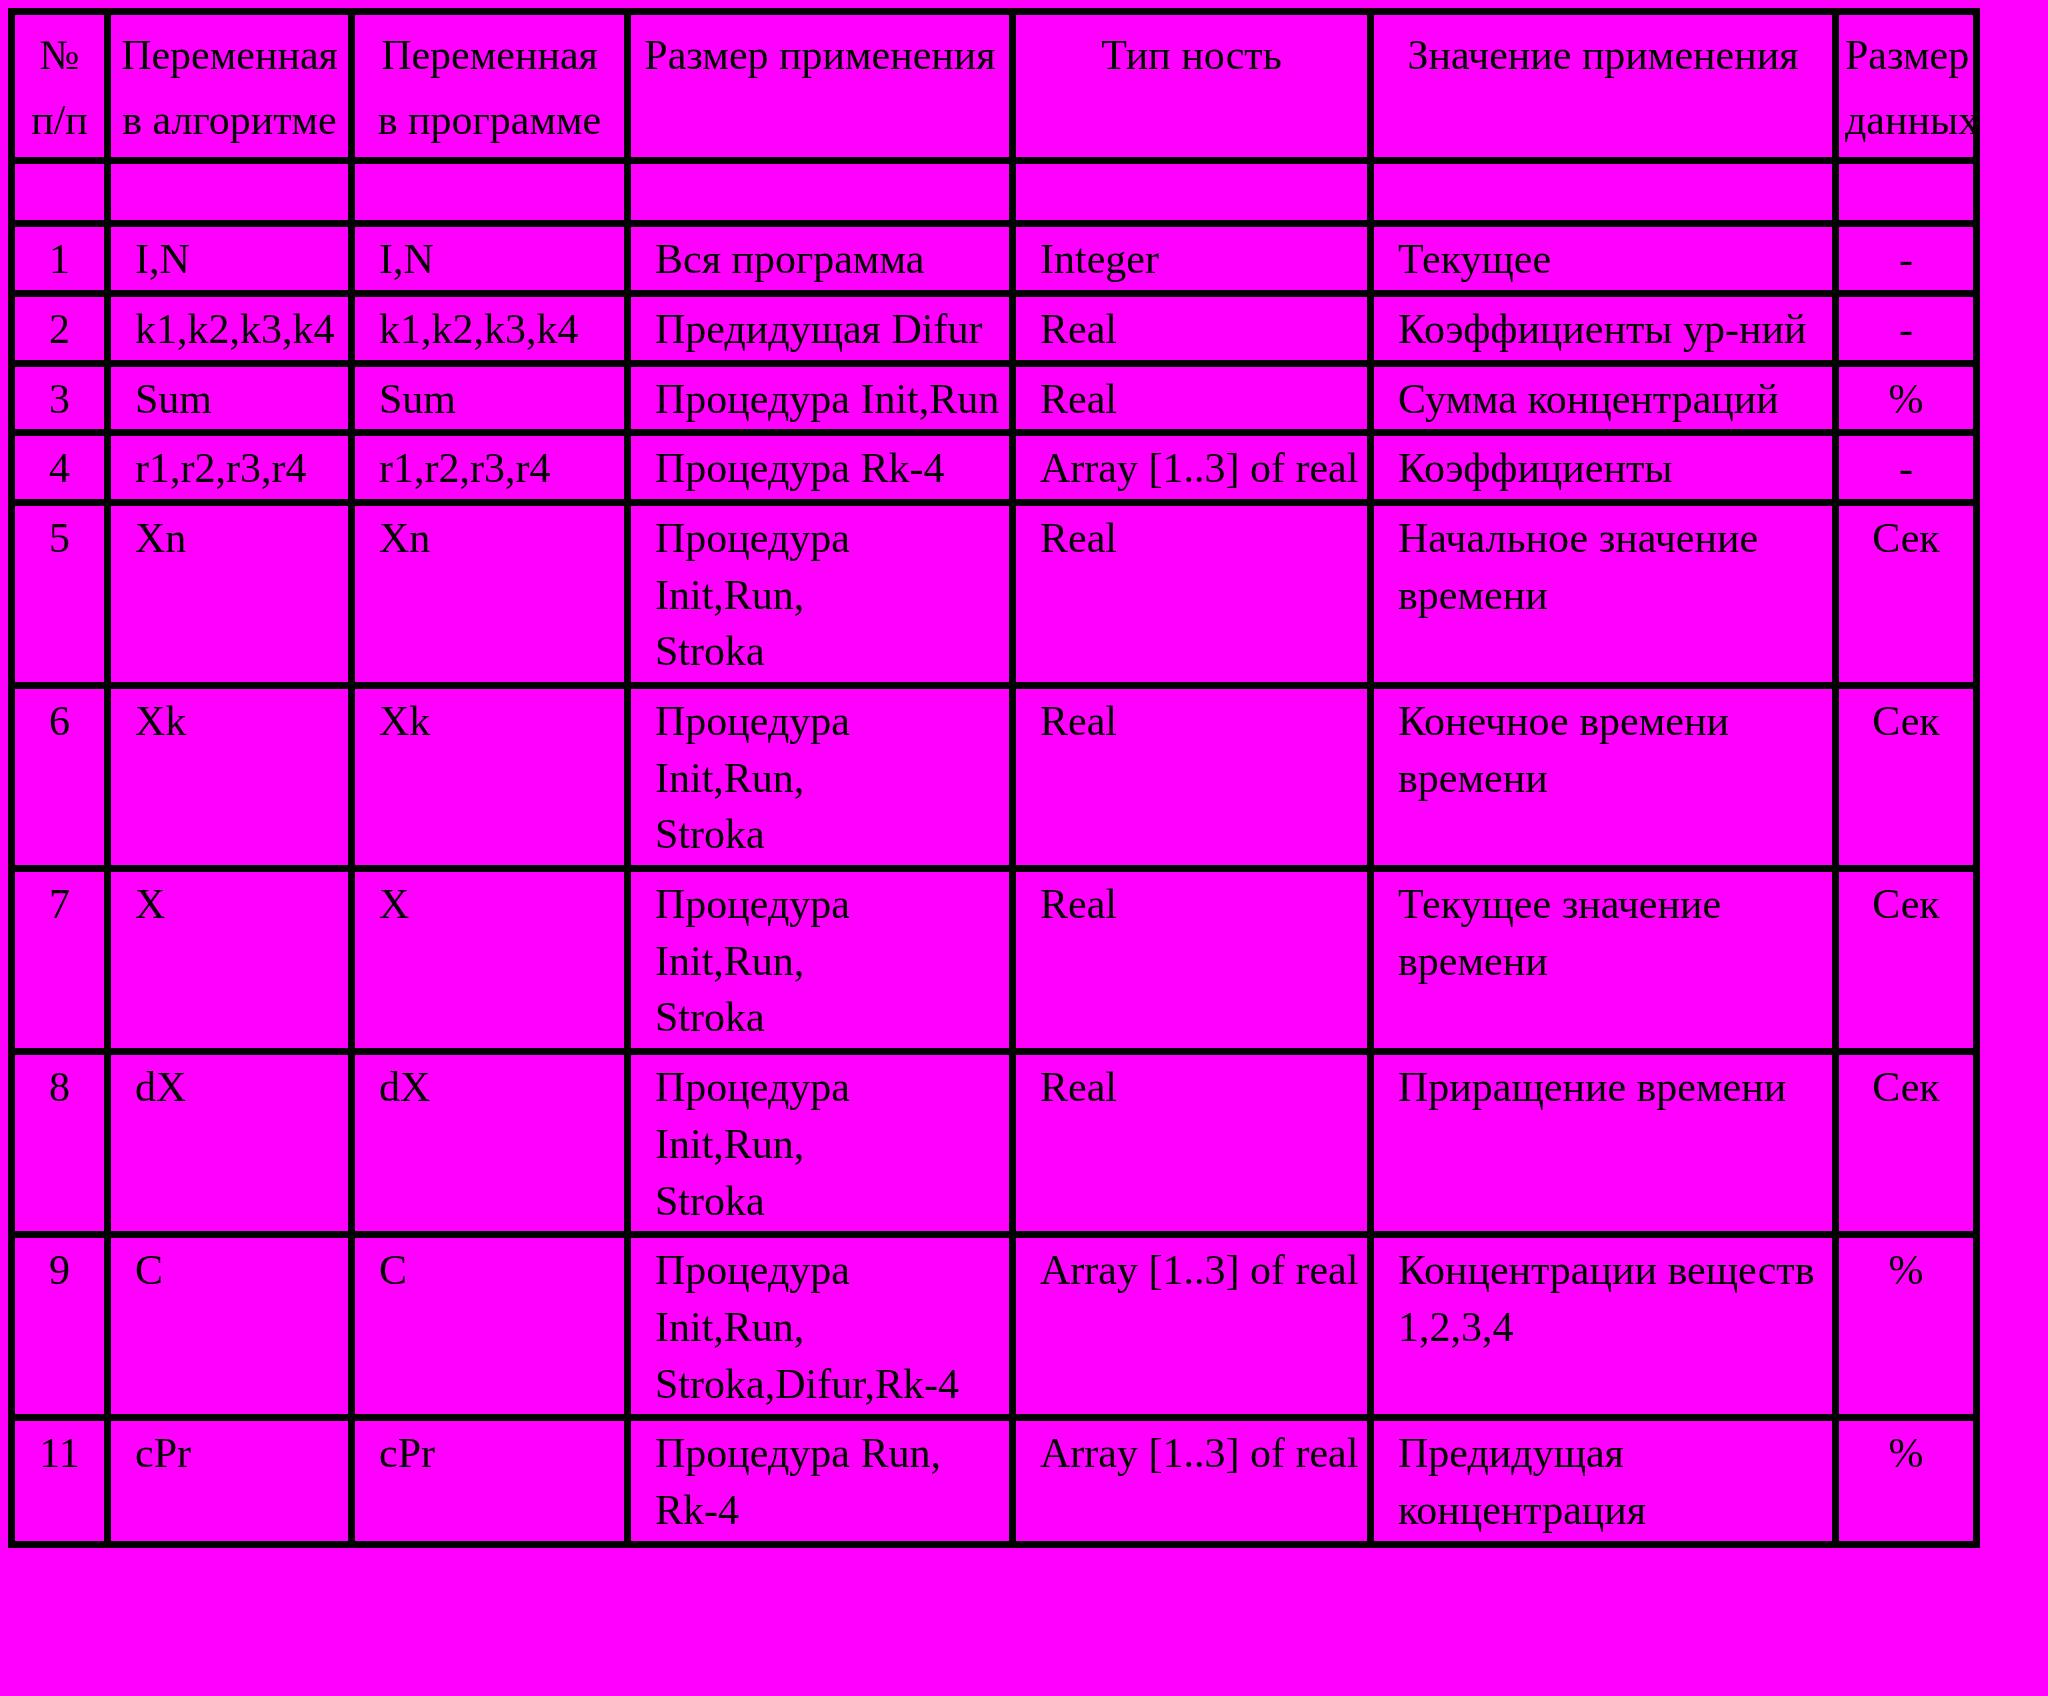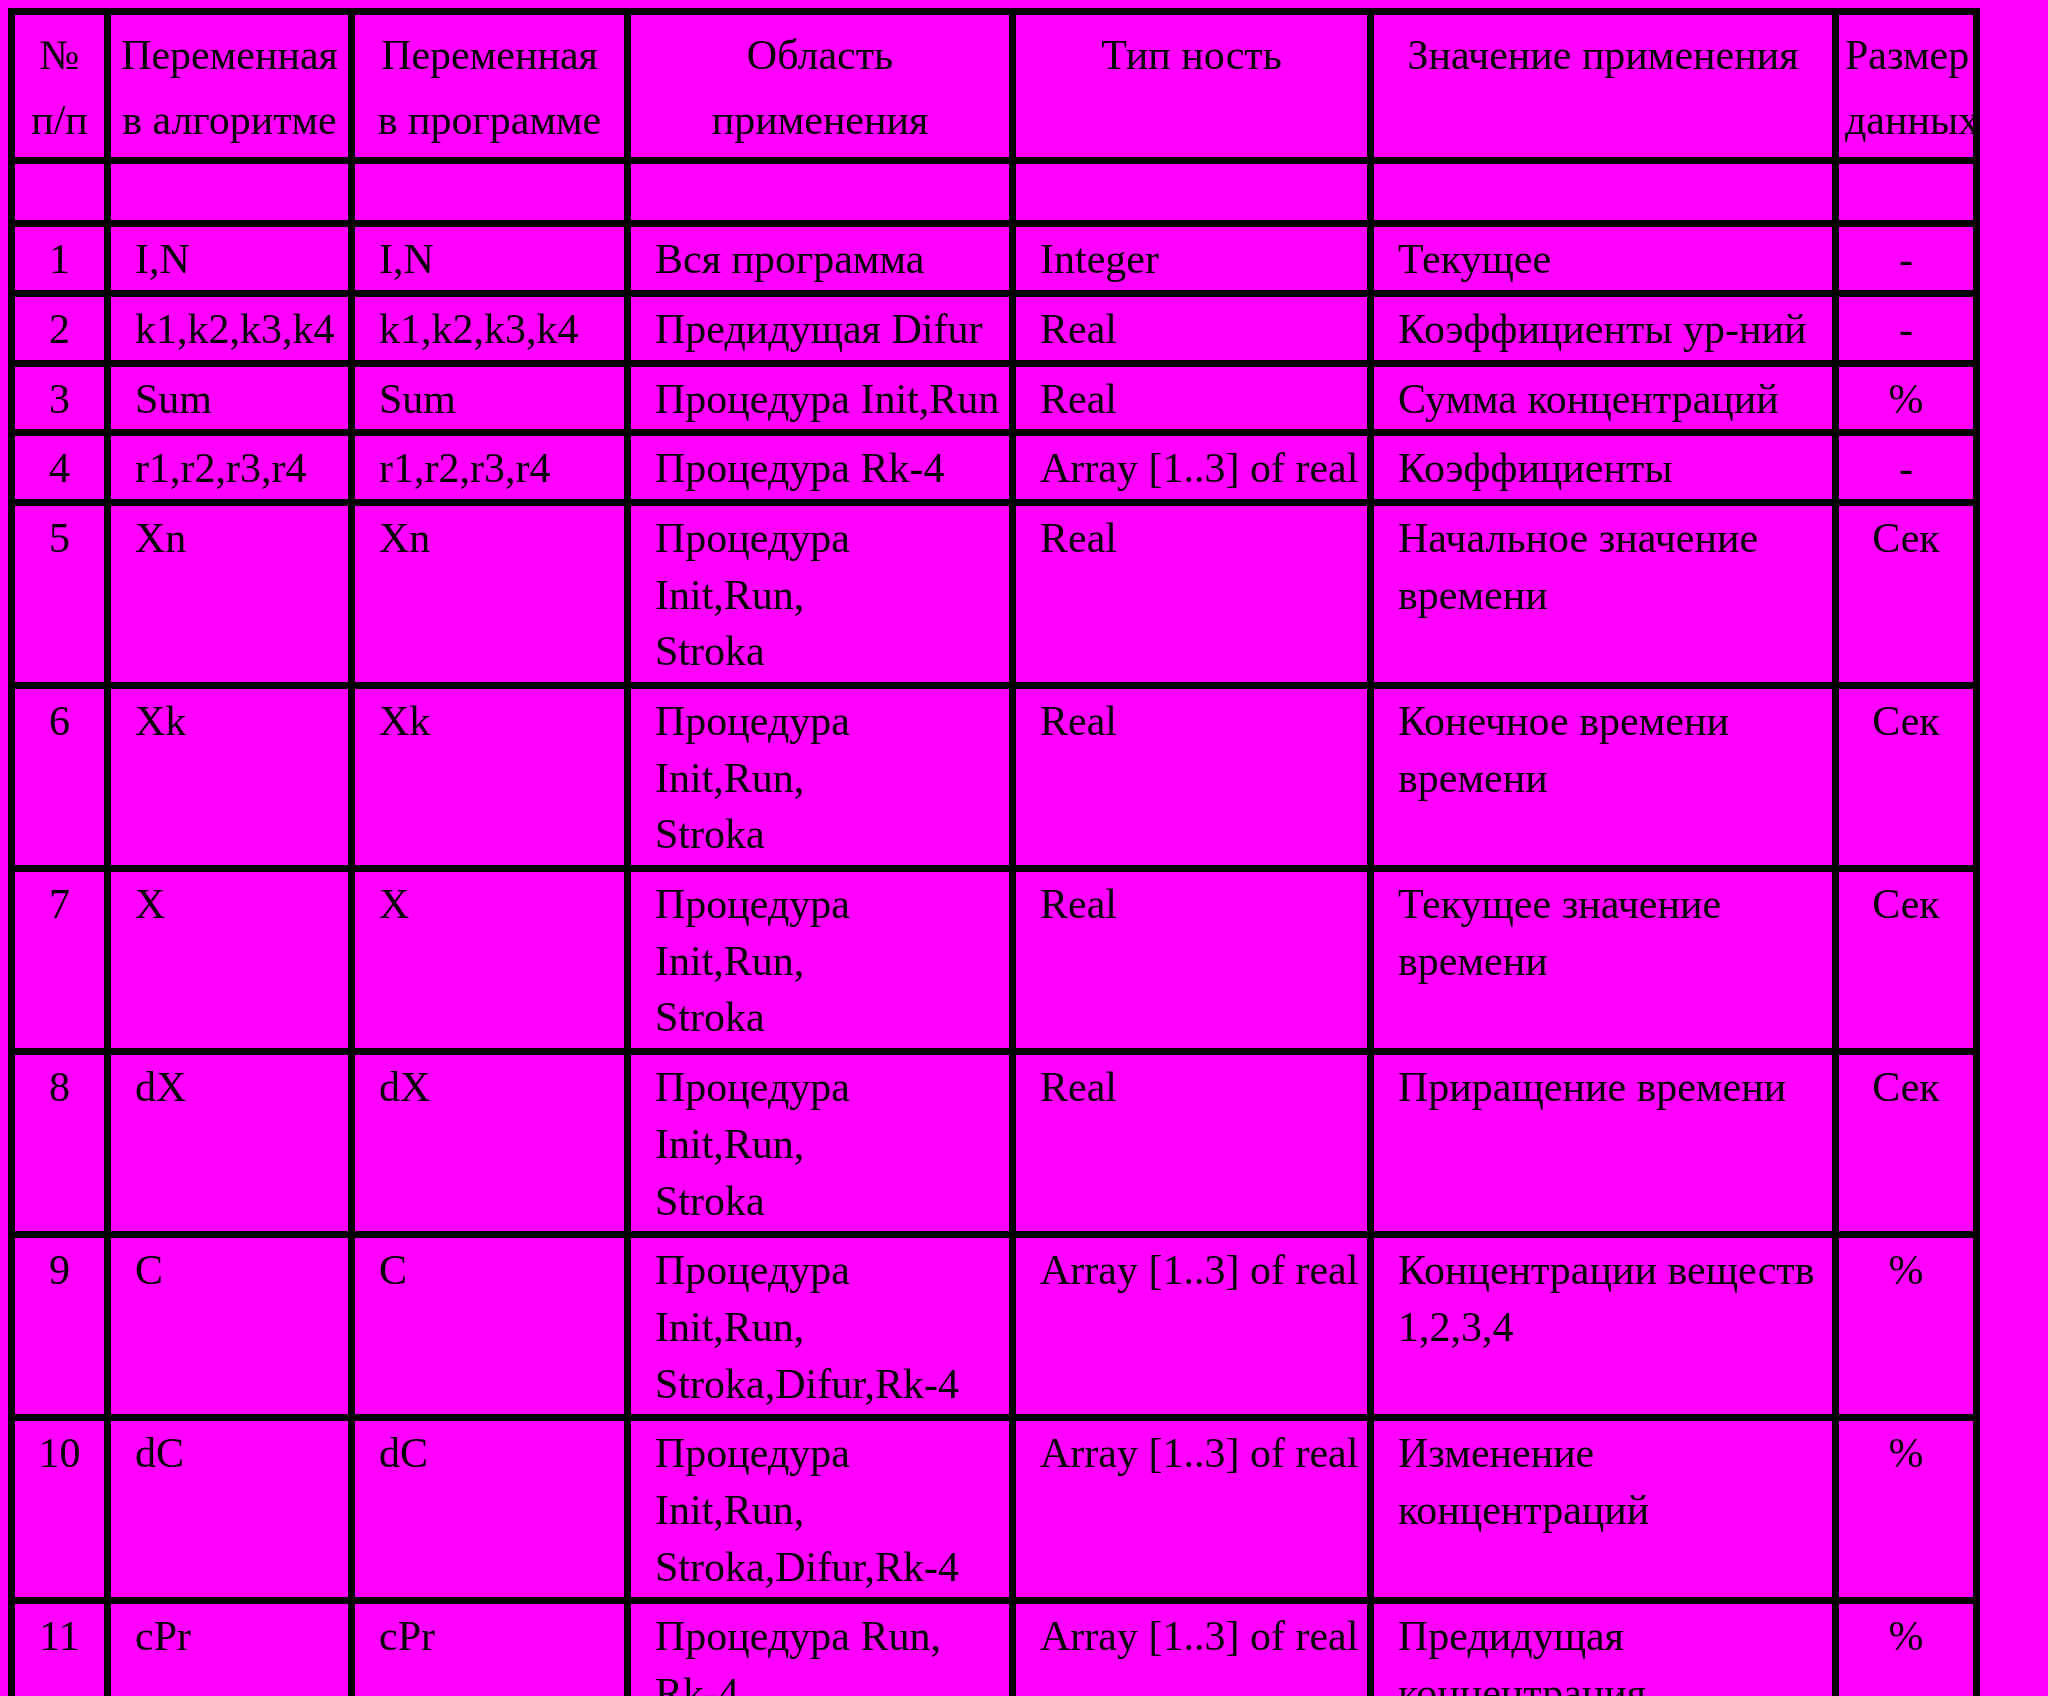--- a/index.html
+++ b/index.html
@@ -69,21 +69,21 @@
         <col class="c7">
     </colgroup>
     <thead>
       <tr class="hdr">
         <th>№
 п/п</th>
         <th>Переменная
 в алгоритме</th>
         <th>Переменная
 в программе</th>
-        <th>Область применения</th>
+        <th>Размер применения</th>
         <th>Тип ность</th>
         <th>Значение применения</th>
         <th>Размер
 данных</th>
       </tr>
     </thead>
     <tbody id="table-body">
       <tr class="spacer">
         <td class="center"></td>
         <td></td>
@@ -177,30 +177,20 @@
           <td>C</td>
           <td>C</td>
           <td>Процедура Init,Run,
 Stroka,Difur,Rk-4</td>
           <td>Array [1..3] of real</td>
           <td>Концентрации веществ
 1,2,3,4</td>
           <td class="center">%</td>
         </tr>
         <tr class="r2l">
-          <td class="center">10</td>
-          <td>dC</td>
-          <td>dC</td>
-          <td>Процедура Init,Run,
-Stroka,Difur,Rk-4</td>
-          <td>Array [1..3] of real</td>
-          <td>Изменение концентраций</td>
-          <td class="center">%</td>
-        </tr>
-        <tr class="r2l">
           <td class="center">11</td>
           <td>cPr</td>
           <td>cPr</td>
           <td>Процедура Run, Rk-4</td>
           <td>Array [1..3] of real</td>
           <td>Предидущая
 концентрация</td>
           <td class="center">%</td>
         </tr>
       </tbody>

